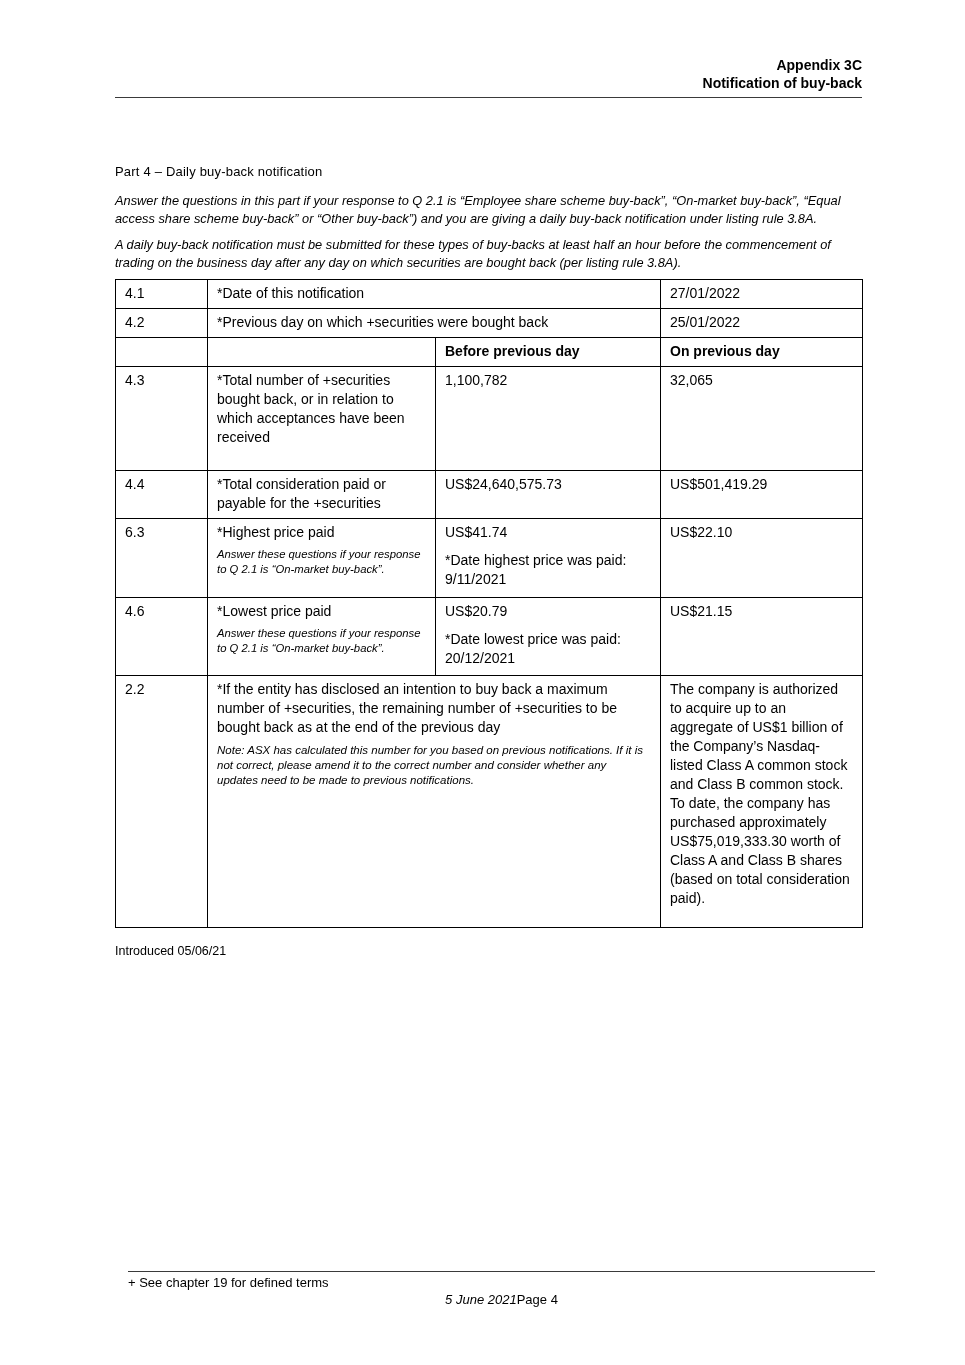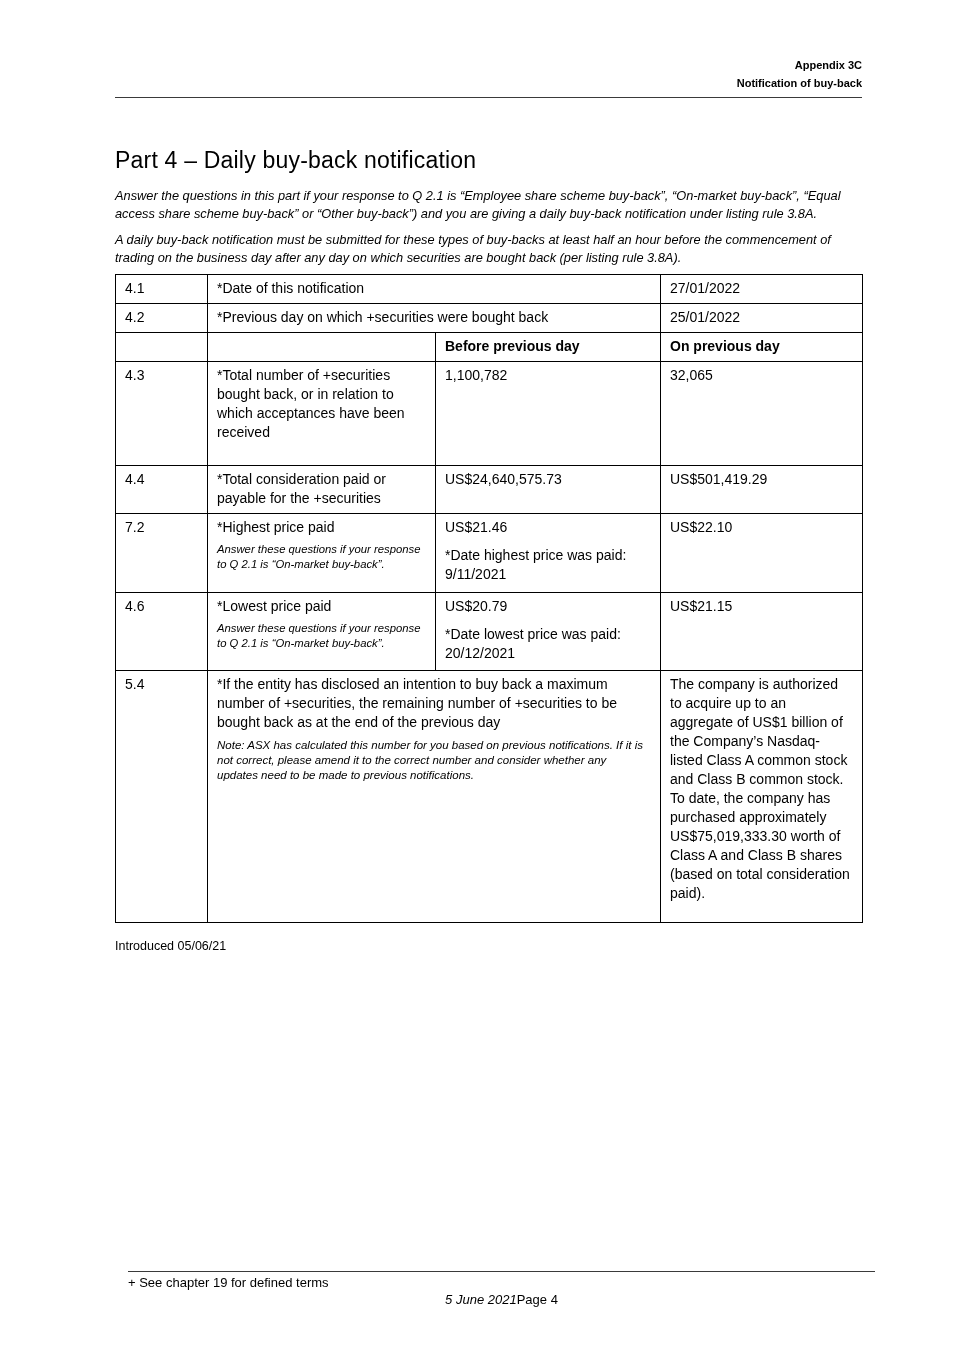--- a/index.html
+++ b/index.html
@@ -16,28 +16,28 @@
   .content {
     position: absolute;
     left: 115px;
     top: 0;
     width: 747px;
   }
   .doc-header {
     margin-top: 56px;
     text-align: right;
     font-weight: bold;
-    font-size: 11px;
+    font-size: 14px;
     line-height: 18px;
     padding-bottom: 5px;
     border-bottom: 1px solid #3a3a3a;
   }
   .page-title {
-    margin-top: 49px;
-    font-size: 23px;
+    margin-top: 66px;
+    font-size: 13px;
     font-weight: normal;
     letter-spacing: 0.2px;
   }
   .intro p {
     font-style: italic;
     font-size: 12.8px;
     line-height: 18px;
   }
   .intro .p1 { margin-top: 13px; }
   .intro .p2 { margin-top: 8px; }
@@ -137,45 +137,45 @@
         <td>1,100,782</td>
         <td>32,065</td>
       </tr>
       <tr style="height:48px">
         <td>4.4</td>
         <td>*Total consideration paid or payable for the +securities</td>
         <td>US$24,640,575.73</td>
         <td>US$501,419.29</td>
       </tr>
       <tr style="height:79px">
-        <td>7.2</td>
+        <td>6.3</td>
         <td>
           <div>*Highest price paid</div>
           <div class="cell-note">Answer these questions if your response to Q 2.1 is “On-market buy-back”.</div>
         </td>
         <td>
-          <div>US$21.46</div>
+          <div>US$41.74</div>
           <div class="answer-sub">*Date highest price was paid: 9/11/2021</div>
         </td>
         <td>US$22.10</td>
       </tr>
       <tr style="height:78px">
         <td>4.6</td>
         <td>
           <div>*Lowest price paid</div>
           <div class="cell-note">Answer these questions if your response to Q 2.1 is “On-market buy-back”.</div>
         </td>
         <td>
           <div>US$20.79</div>
           <div class="answer-sub">*Date lowest price was paid: 20/12/2021</div>
         </td>
         <td>US$21.15</td>
       </tr>
       <tr style="height:252px">
-        <td>5.4</td>
+        <td>2.2</td>
         <td colspan="2">
           <div>*If the entity has disclosed an intention to buy back a maximum number of +securities, the remaining number of +securities to be bought back as at the end of the previous day</div>
           <div class="label-note-48">Note: ASX has calculated this number for you based on previous notifications. If it is not correct, please amend it to the correct number and consider whether any updates need to be made to previous notifications.</div>
         </td>
         <td>The company is authorized to acquire up to an aggregate of US$1 billion of the Company’s Nasdaq-listed Class A common stock and Class B common stock. To date, the company has purchased approximately US$75,019,333.30 worth of Class A and Class B shares (based on total consideration paid).</td>
       </tr>
     </tbody>
   </table>
 
   <p class="introduced">Introduced 05/06/21</p>

